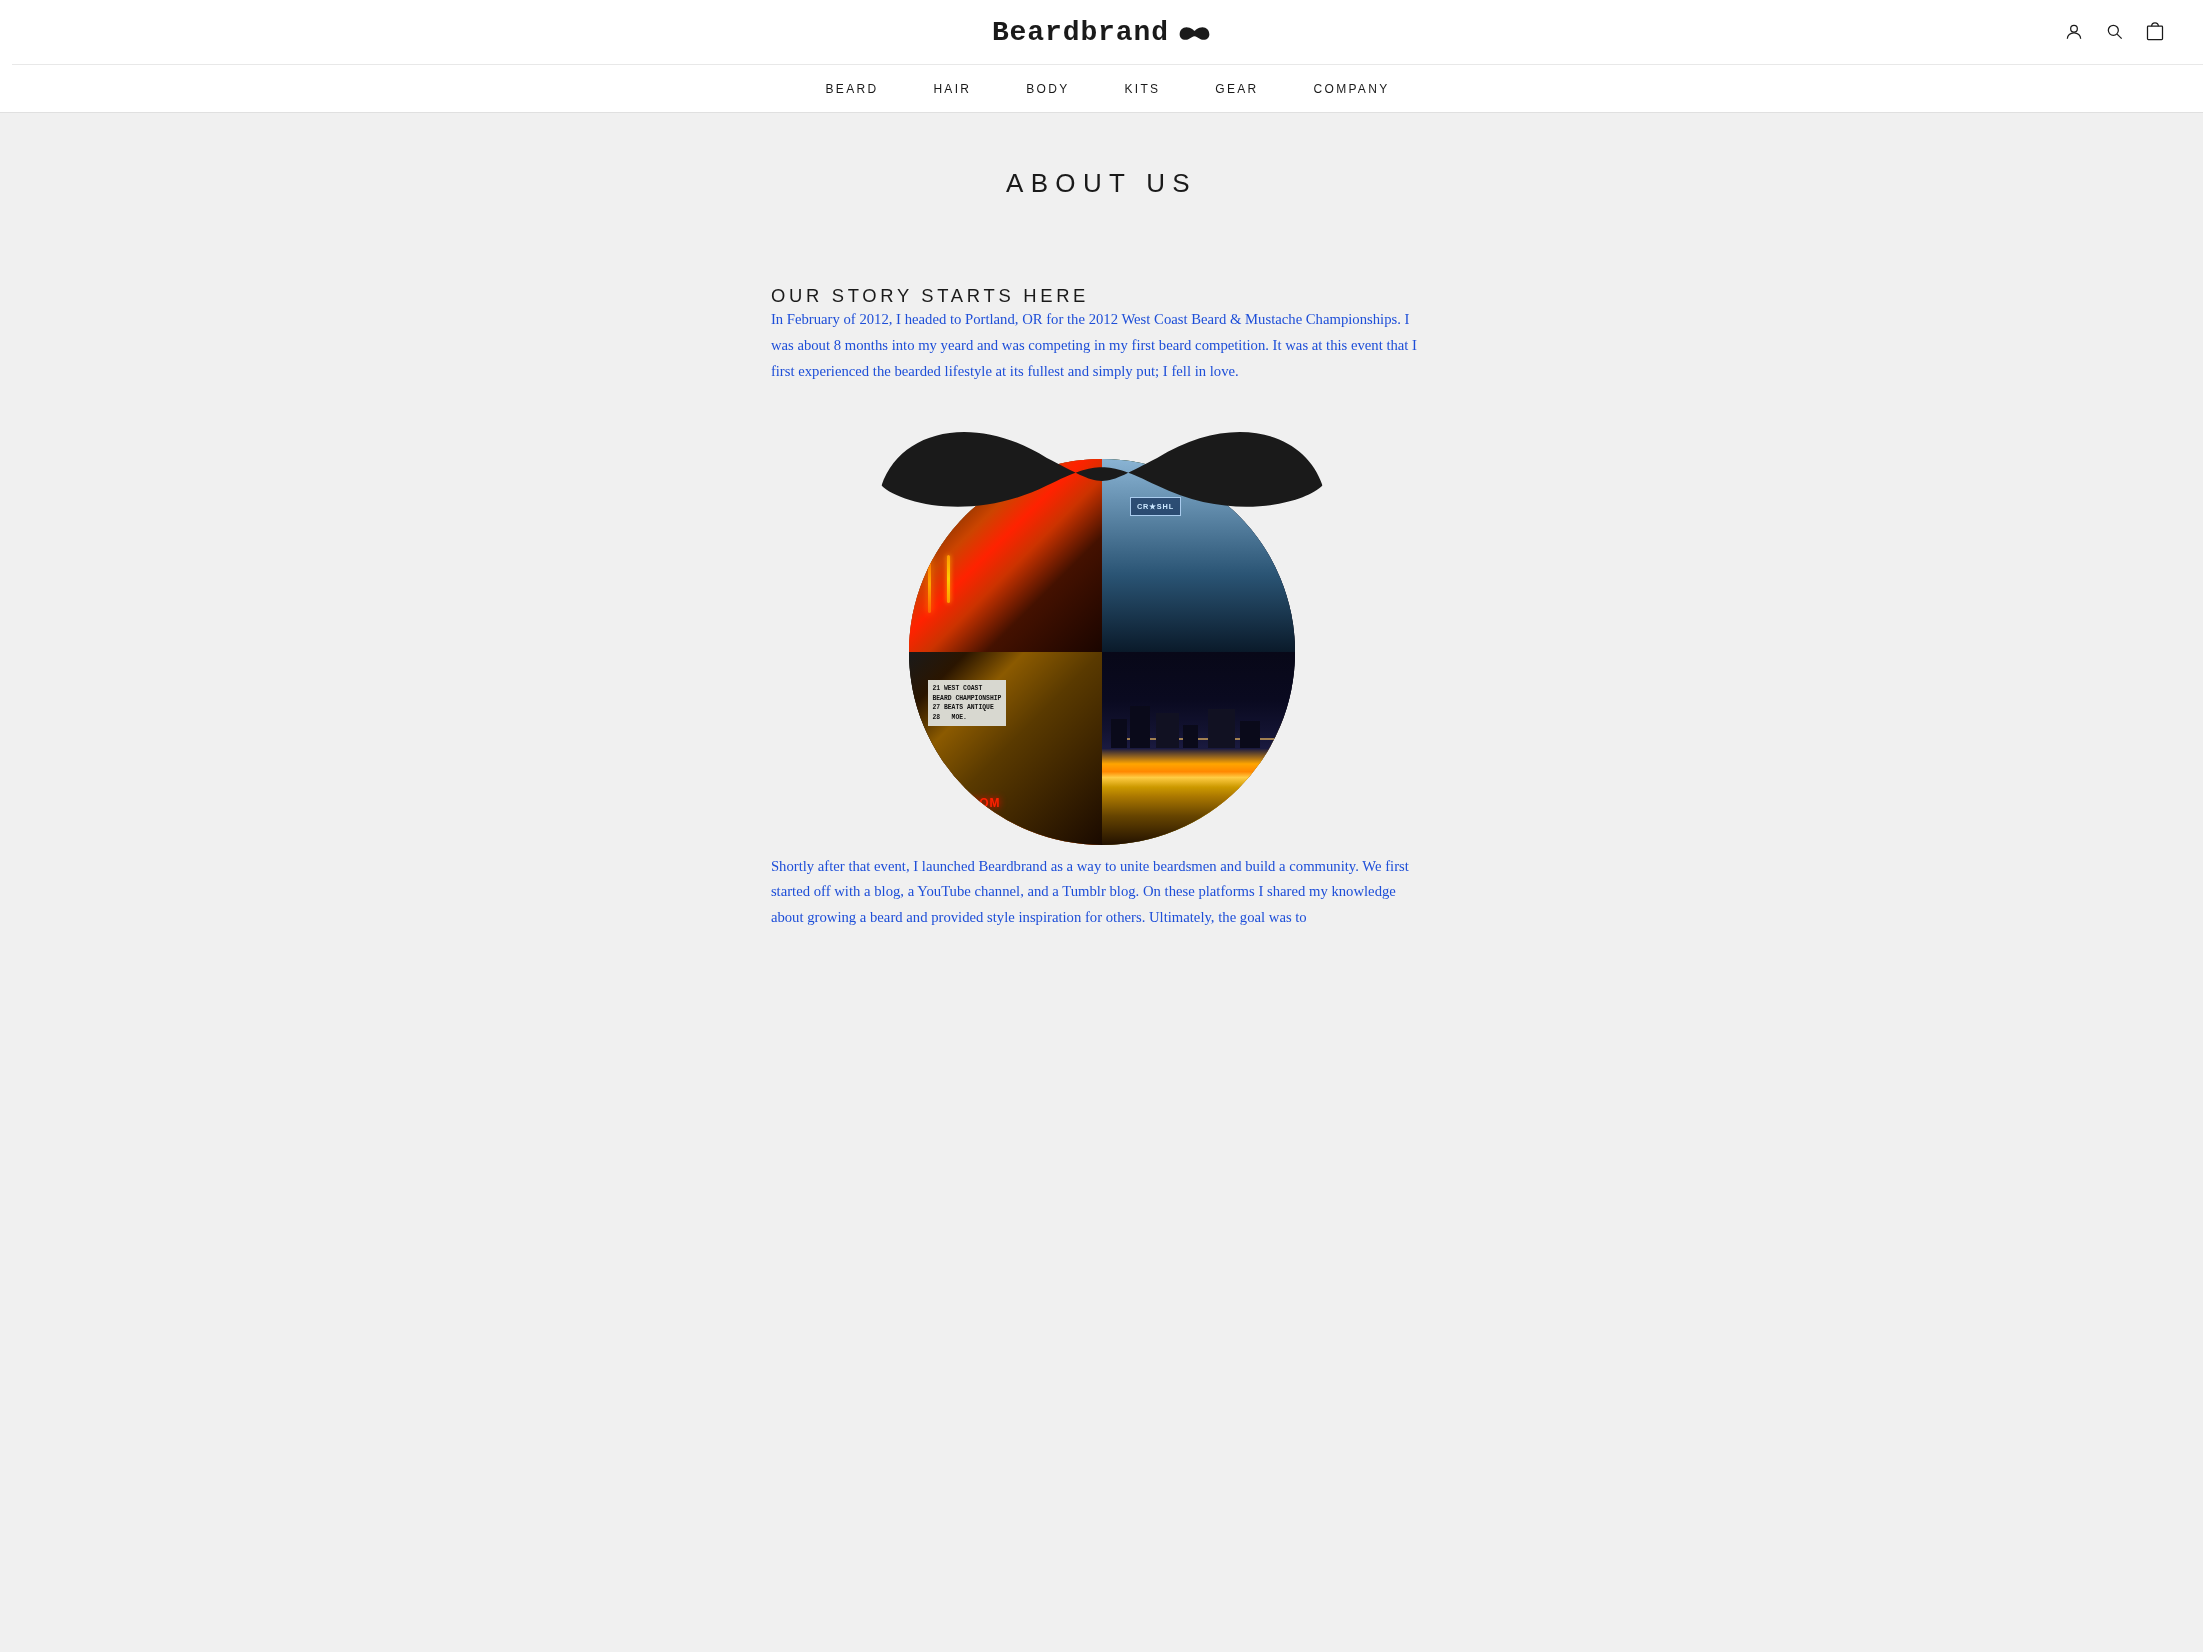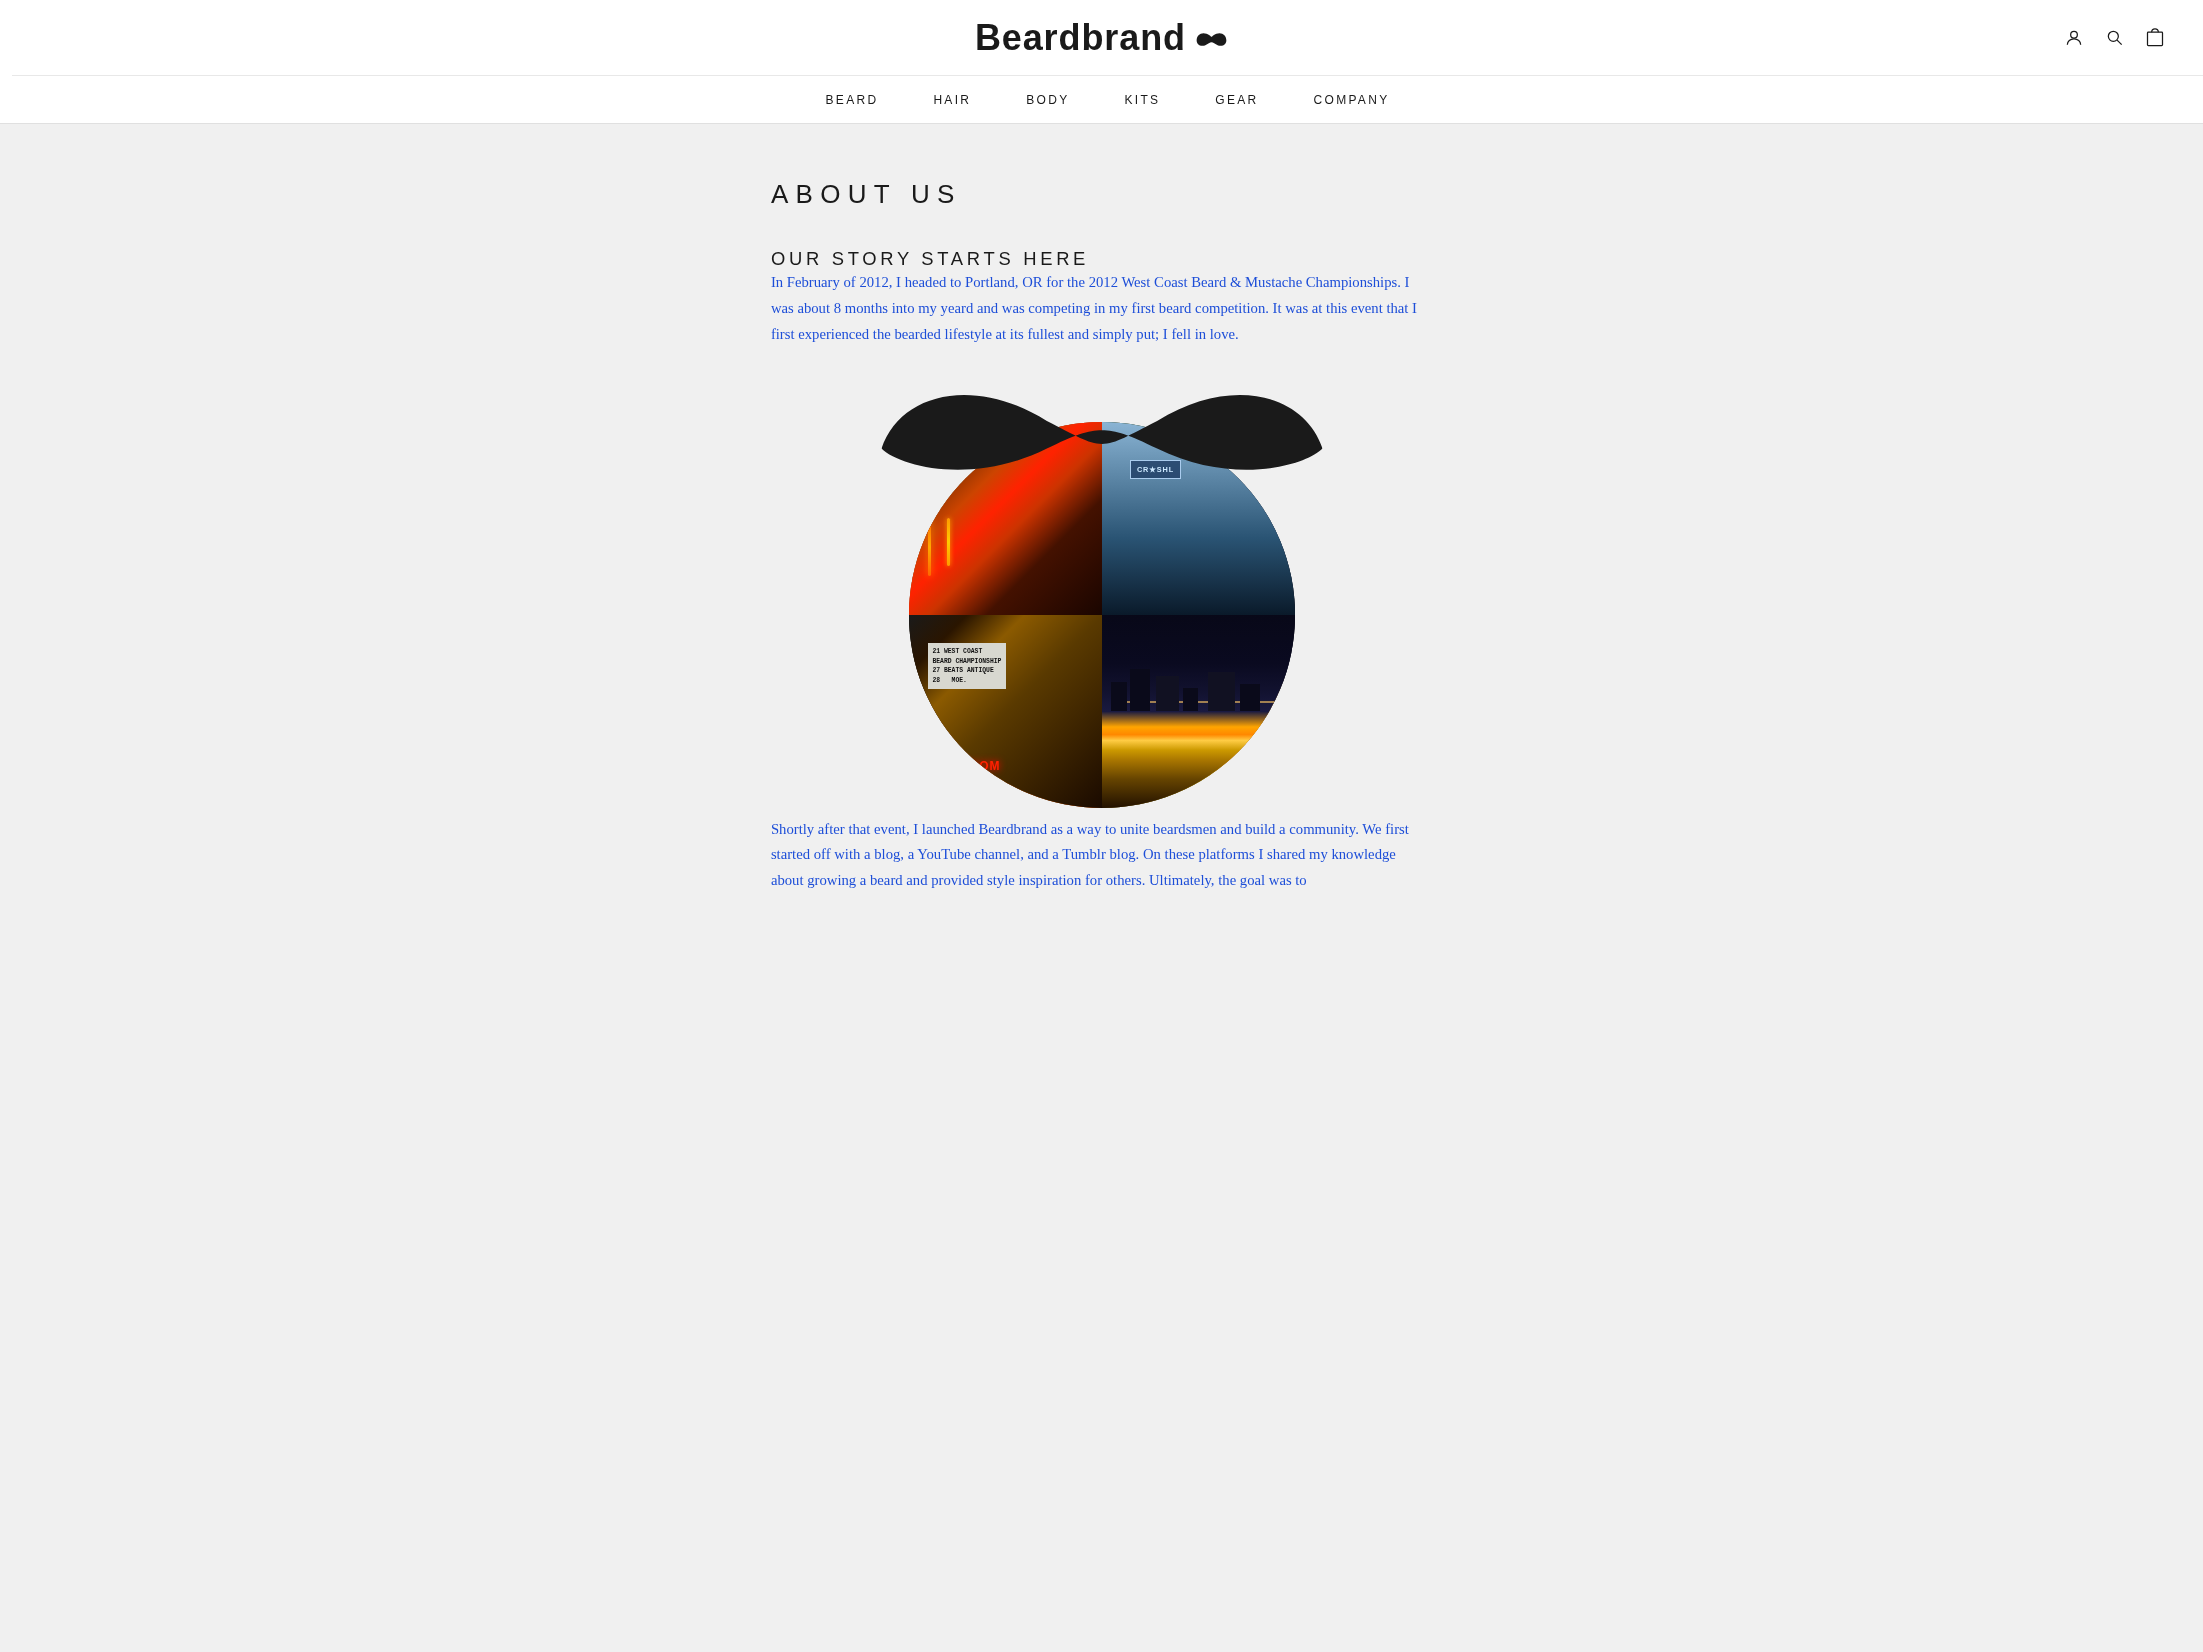--- a/index.html
+++ b/index.html
@@ -25,23 +25,23 @@
       position: relative;
     }
 
     .logo-area {
       display: flex;
       align-items: center;
       gap: 9.2px;
     }
 
     .logo-text {
-      font-size: 36px;
+      font-size: 28px;
       font-weight: 700;
-      font-family: Liberation Sans, sans-serif;
+      font-family: Liberation Mono, monospace;
       letter-spacing: 0.9px;
       color: #1a1a1a;
     }
 
     .logo-icon {
       width: 33px;
       height: 26px;
     }
 
     .header-icons {
@@ -91,27 +91,27 @@
       cursor: pointer;
     }
 
     main {
       max-width: 698px;
       margin: 0 auto;
       padding: 55px 18.4px 73px;
     }
 
     .page-title {
-      text-align: left;
+      text-align: center;
       font-family: 'Helvetica Neue', Helvetica, Arial, sans-serif;
       font-size: 26px;
       font-weight: 400;
       letter-spacing: 7.3px;
       color: #1a1a1a;
-      margin-bottom: 38px;
+      margin-bottom: 86px;
     }
 
     .section-title {
       font-family: 'Helvetica Neue', Helvetica, Arial, sans-serif;
       font-size: 18.4px;
       font-weight: 400;
       letter-spacing: 3.7px;
       color: #1a1a1a;
     }
 

